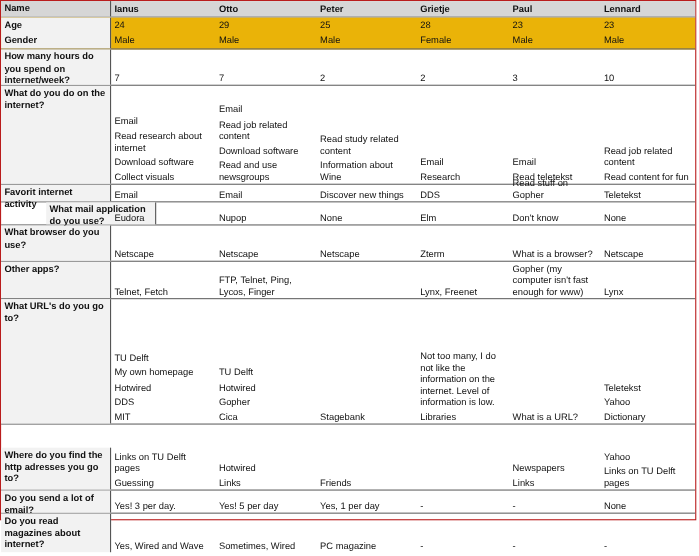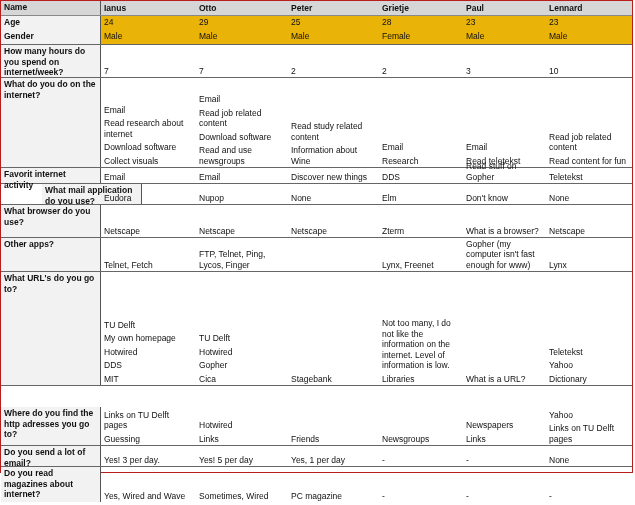--- a/index.html
+++ b/index.html
@@ -246,23 +246,20 @@
           <div class="item">Links on TU Delft pages</div>
           <div class="item">Guessing</div>
         </div>
         <div class="cell c2">
           <div class="item">Hotwired</div>
           <div class="item">Links</div>
         </div>
         <div class="cell c3">
           <div class="item">Friends</div>
         </div>
-        <div class="cell c4">
-          <div class="item">Newsgroups</div>
-        </div>
         <div class="cell c5">
           <div class="item">Newspapers</div>
           <div class="item">Links</div>
         </div>
         <div class="cell c6">
           <div class="item">Yahoo</div>
           <div class="item">Links on TU Delft pages</div>
         </div>
       </div>
       <div class="row sep" style="top: 445px; height: 21px;">

